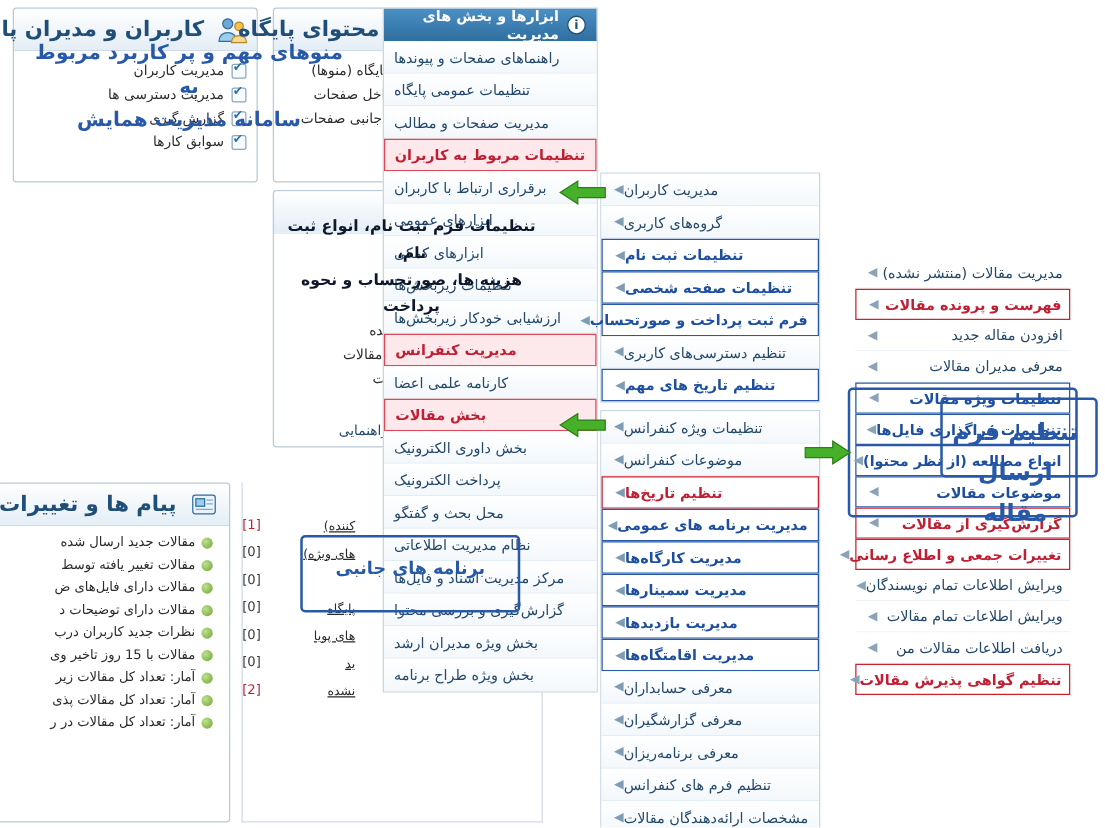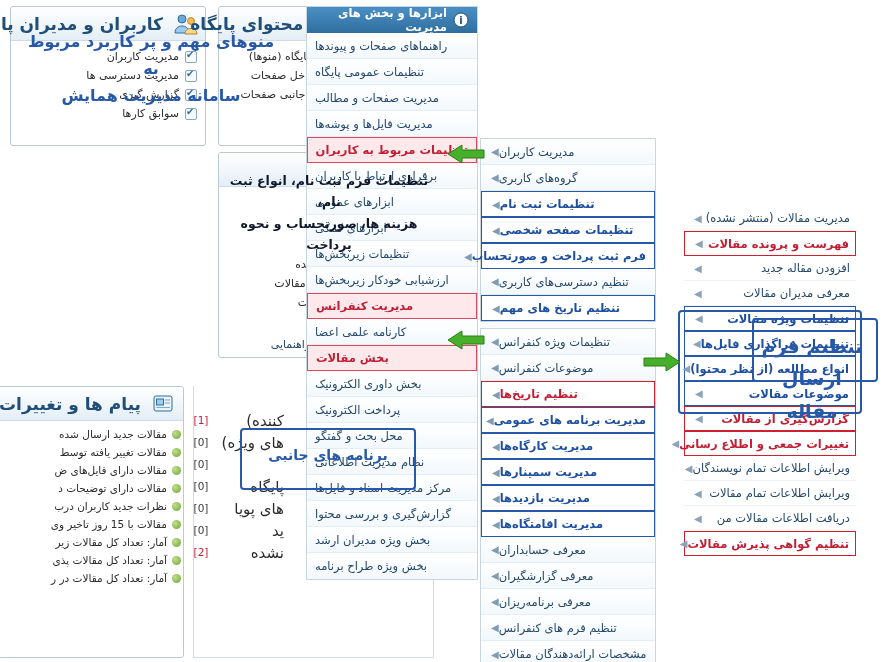--- a/index.html
+++ b/index.html
@@ -204,22 +204,23 @@
     color: #c01f33;
     font-size: 10.5px;
     width: 22px;
     text-align: center;
   }
   .cnt.zero { color: #3b3b3b; }
 
   
   .midcol {
     position: absolute;
-    font-size: 15px;
+    font-size: 10px;
     color: #2b2b2b;
+    text-decoration: underline;
   }
   .midcol div { height: 22px; display: flex; align-items: center; }
 </style>
 </head>
 <body>
 
 <div id="stage">
 
   <div class="panel" style="right:678px; top:6px; width:196px; height:140px;">
     <div class="panel-head">
@@ -337,21 +338,21 @@
         <svg width="26" height="26" viewBox="0 0 26 26">
           <rect x="3" y="5" width="18" height="15" rx="2" fill="#eaf3fa" stroke="#2f6f9f"></rect>
           <rect x="5.5" y="8" width="7" height="6" fill="#9ecbee" stroke="#2f6f9f"></rect>
           <line x1="14" y1="9" x2="19" y2="9" stroke="#7fa9c9"></line>
           <line x1="14" y1="12" x2="19" y2="12" stroke="#7fa9c9"></line>
           <line x1="5.5" y1="16.5" x2="19" y2="16.5" stroke="#7fa9c9"></line>
         </svg>
       </span>
       <span class="ttl">پیام ها و تغییرات مقالات</span>
     </div>
-    <div class="panel-body" style="padding:4px 0;">
+    <div class="panel-body" style="padding:4px 11px;">
       <div id="news-rows">
           <div class="news-row">
             <span class="bullet"></span>
             <span>مقالات جدید ارسال شده</span>
           </div>
           <div class="news-row">
             <span class="bullet"></span>
             <span>مقالات تغییر یافته توسط</span>
           </div>
           <div class="news-row">
@@ -413,23 +414,20 @@
     <div id="menu-tools-items">
         <div class="mitem">
           <span class="lbl">راهنماهای صفحات و پیوندها</span>
         </div>
         <div class="mitem">
           <span class="lbl">تنظیمات عمومی پایگاه</span>
         </div>
         <div class="mitem">
           <span class="lbl">مدیریت صفحات و مطالب</span>
         </div>
-        <div class="mitem">
-          <span class="lbl">مدیریت فایل‌ها و پوشه‌ها</span>
-        </div>
         <div class="mitem hl">
           <span class="lbl">تنظیمات مربوط به کاربران</span>
         </div>
         <div class="mitem">
           <span class="lbl">برقراری ارتباط با کاربران</span>
         </div>
         <div class="mitem">
           <span class="lbl">ابزارهای عمومی</span>
         </div>
         <div class="mitem">

